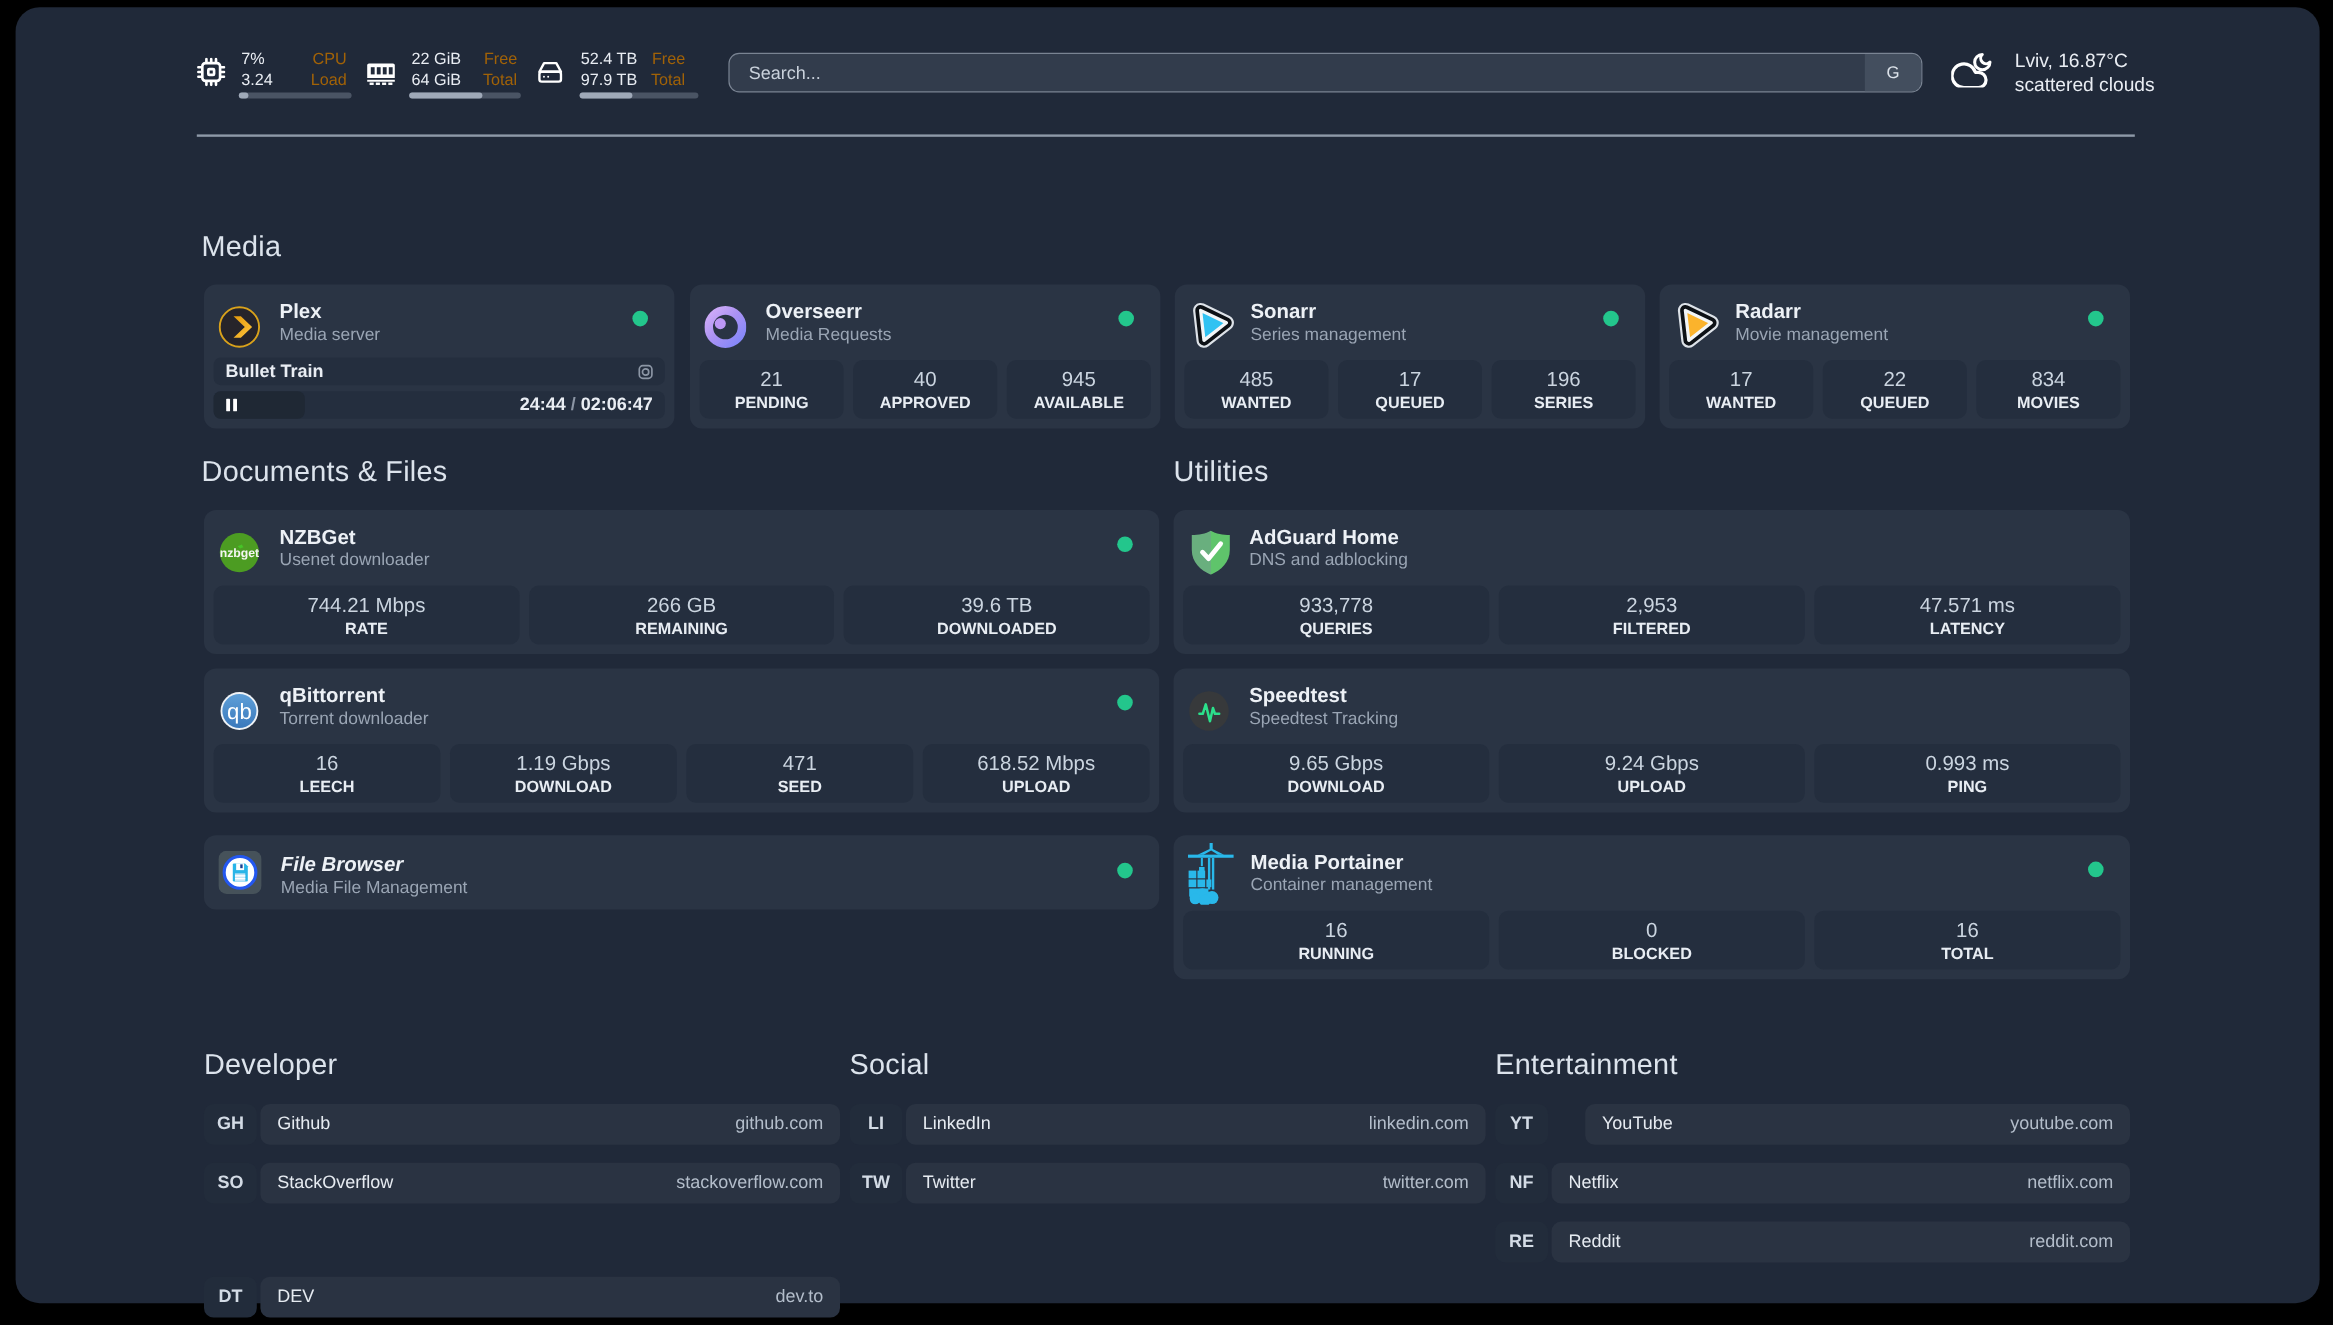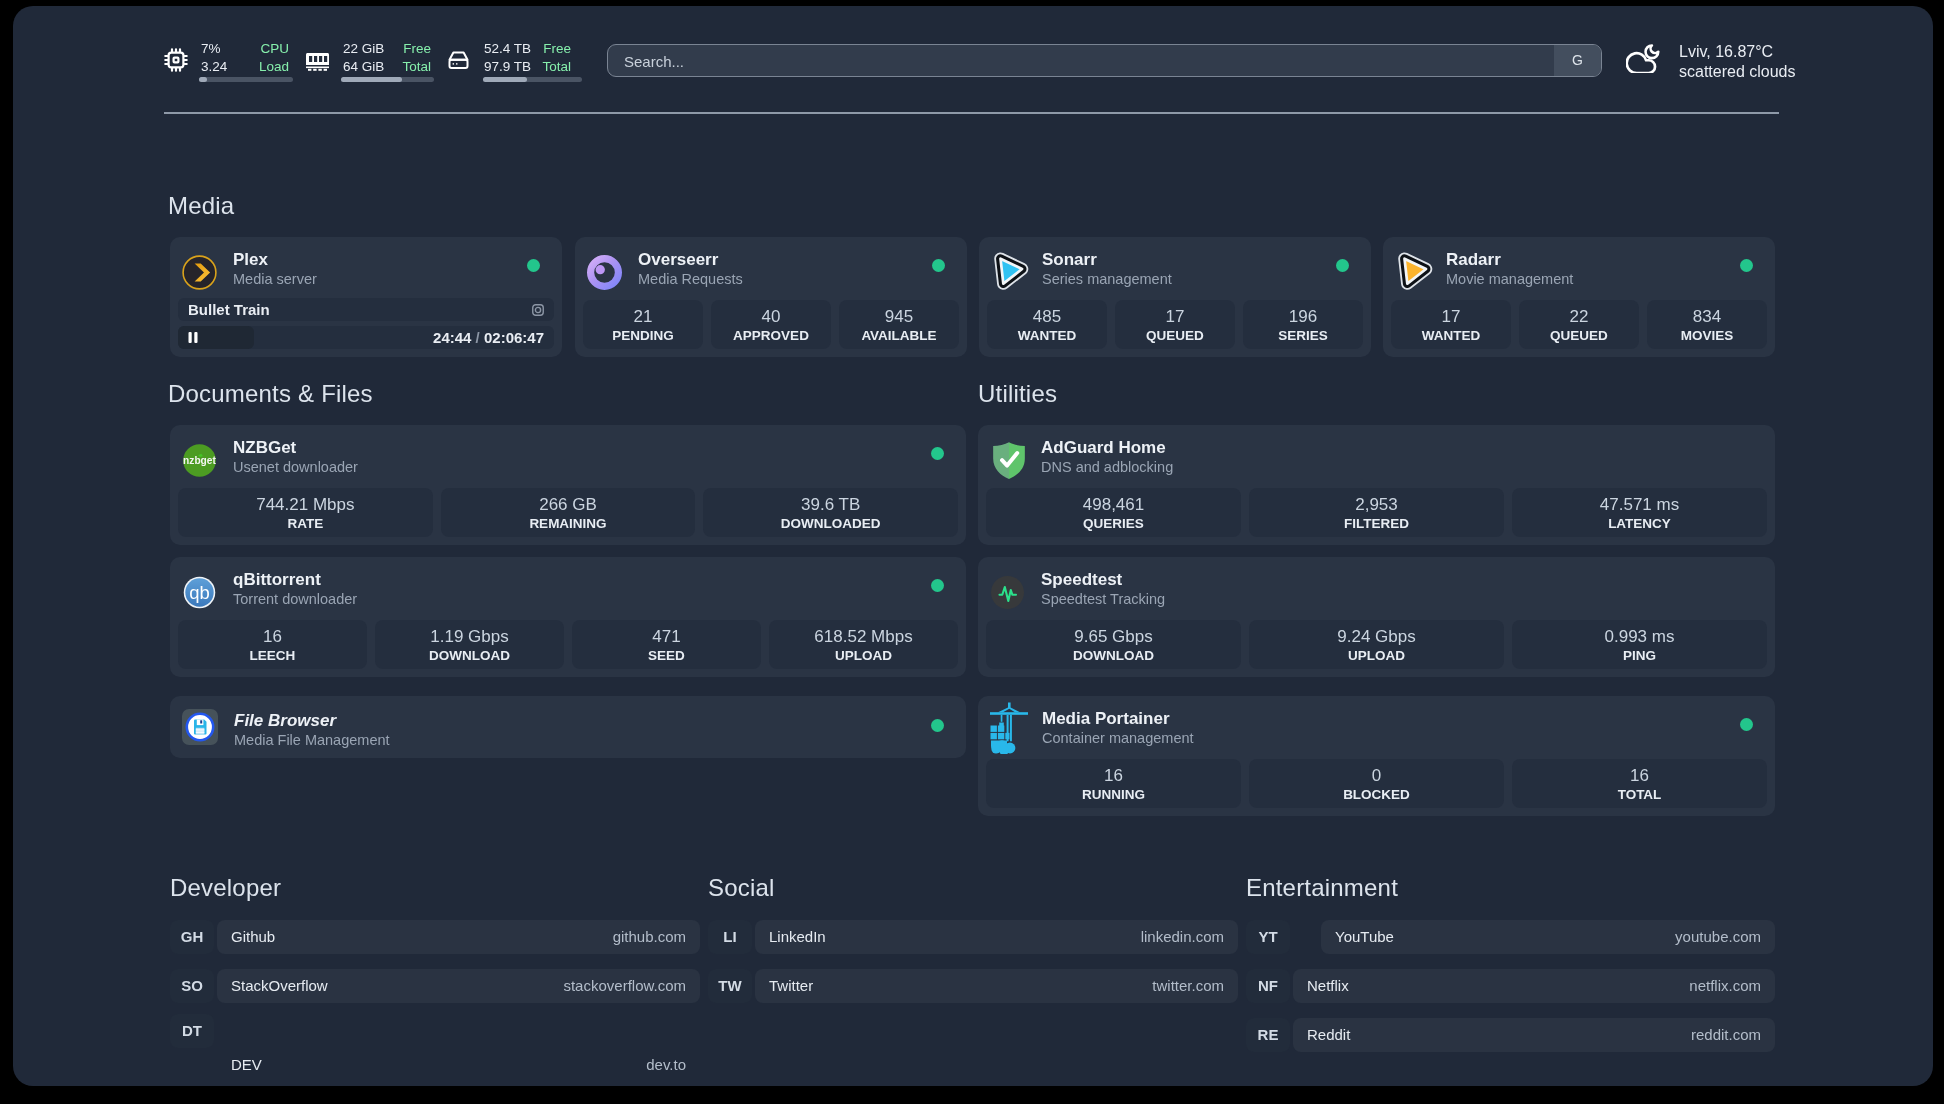--- a/index.html
+++ b/index.html
@@ -2,21 +2,21 @@
 <html><head>
 <meta charset="utf-8">
 <style>
   * { margin:0; padding:0; box-sizing:border-box; }
   html,body { width:1944px; height:1104px; background:#000; font-family:"Liberation Sans", sans-serif; }
   #page { position:absolute; left:13px; top:6px; width:1920px; height:1080px; background:#202939; border-radius:20px; overflow:hidden; }
   .abs { position:absolute; }
 
   
   .nums { position:absolute; top:40px; color:#e9edf3; font-size:13.5px; line-height:18px; }
-  .labs { position:absolute; top:40px; color:#86efac; font-size:13.5px; line-height:18px; text-align:right; }
+  .labs { position:absolute; top:40px; color:#a16207; font-size:13.5px; line-height:18px; text-align:right; }
   .track { position:absolute; top:77px; height:5px; border-radius:3px; background:#4A5464; }
   .fill  { position:absolute; top:77px; height:5px; border-radius:3px; background:#9FA9B8; }
 
   #searchbar { position:absolute; left:607px; top:44px; width:995px; height:33px; background:#323C4C; border:1px solid #7A8493; border-radius:9px; }
   #searchbar .ph { position:absolute; left:16px; top:8px; font-size:15px; color:#C9D1DB; }
   #gbtn { position:absolute; right:0; top:0; width:47px; height:31px; background:#434E5E; border-radius:0 8px 8px 0; color:#DDE3EA; font-size:14px; text-align:center; line-height:31px; }
   #weather-txt { position:absolute; left:1679px; top:42px; color:#E9EDF3; font-size:16px; line-height:20px; }
 
   #divider { position:absolute; left:164px; top:112px; width:1615px; height:2px; background:#8E99A8; }
 
@@ -272,21 +272,21 @@
           </linearGradient>
         </defs>
       <path d="M12 0.8 C14.6 2.3 18.5 3.1 22 3.1 V11 C22 17.6 17.4 21.6 12 24 C6.6 21.6 2 17.6 2 11 V3.1 C5.5 3.1 9.4 2.3 12 0.8 Z" fill="url(#ag)"></path>
       <path d="M7.6 12.1 L10.8 15.5 L17.2 7.6" stroke="#fff" stroke-width="2.5" fill="none" stroke-linecap="round" stroke-linejoin="round"></path>
     </svg>
     <div class="cname">AdGuard Home</div>
     <div class="csub">DNS and adblocking</div>
   </div>
   <div class="stats">
     <div class="sbox">
-        <div class="snum">498,461</div>
+        <div class="snum">933,778</div>
         <div class="slab">QUERIES</div>
       </div>
     <div class="sbox">
         <div class="snum">2,953</div>
         <div class="slab">FILTERED</div>
       </div>
     <div class="sbox">
         <div class="snum">47.571 ms</div>
         <div class="slab">LATENCY</div>
       </div>
@@ -424,21 +424,21 @@
       <span class="u">github.com</span>
     </div>
   </div>
 <div class="bm" style="left:170px;top:969px;width:530px;">
     <div class="ab">SO</div>
     <div class="nm">
       <span class="n">StackOverflow</span>
       <span class="u">stackoverflow.com</span>
     </div>
   </div>
-<div class="bm" style="left:170px;top:1014px;width:530px;align-items:flex-end;">
+<div class="bm" style="left:170px;top:1064px;width:530px;">
     <div class="ab">DT</div>
     <div class="nm">
       <span class="n">DEV</span>
       <span class="u">dev.to</span>
     </div>
   </div>
 
 <div class="bm" style="left:708px;top:920px;width:530px;">
     <div class="ab">LI</div>
     <div class="nm">

